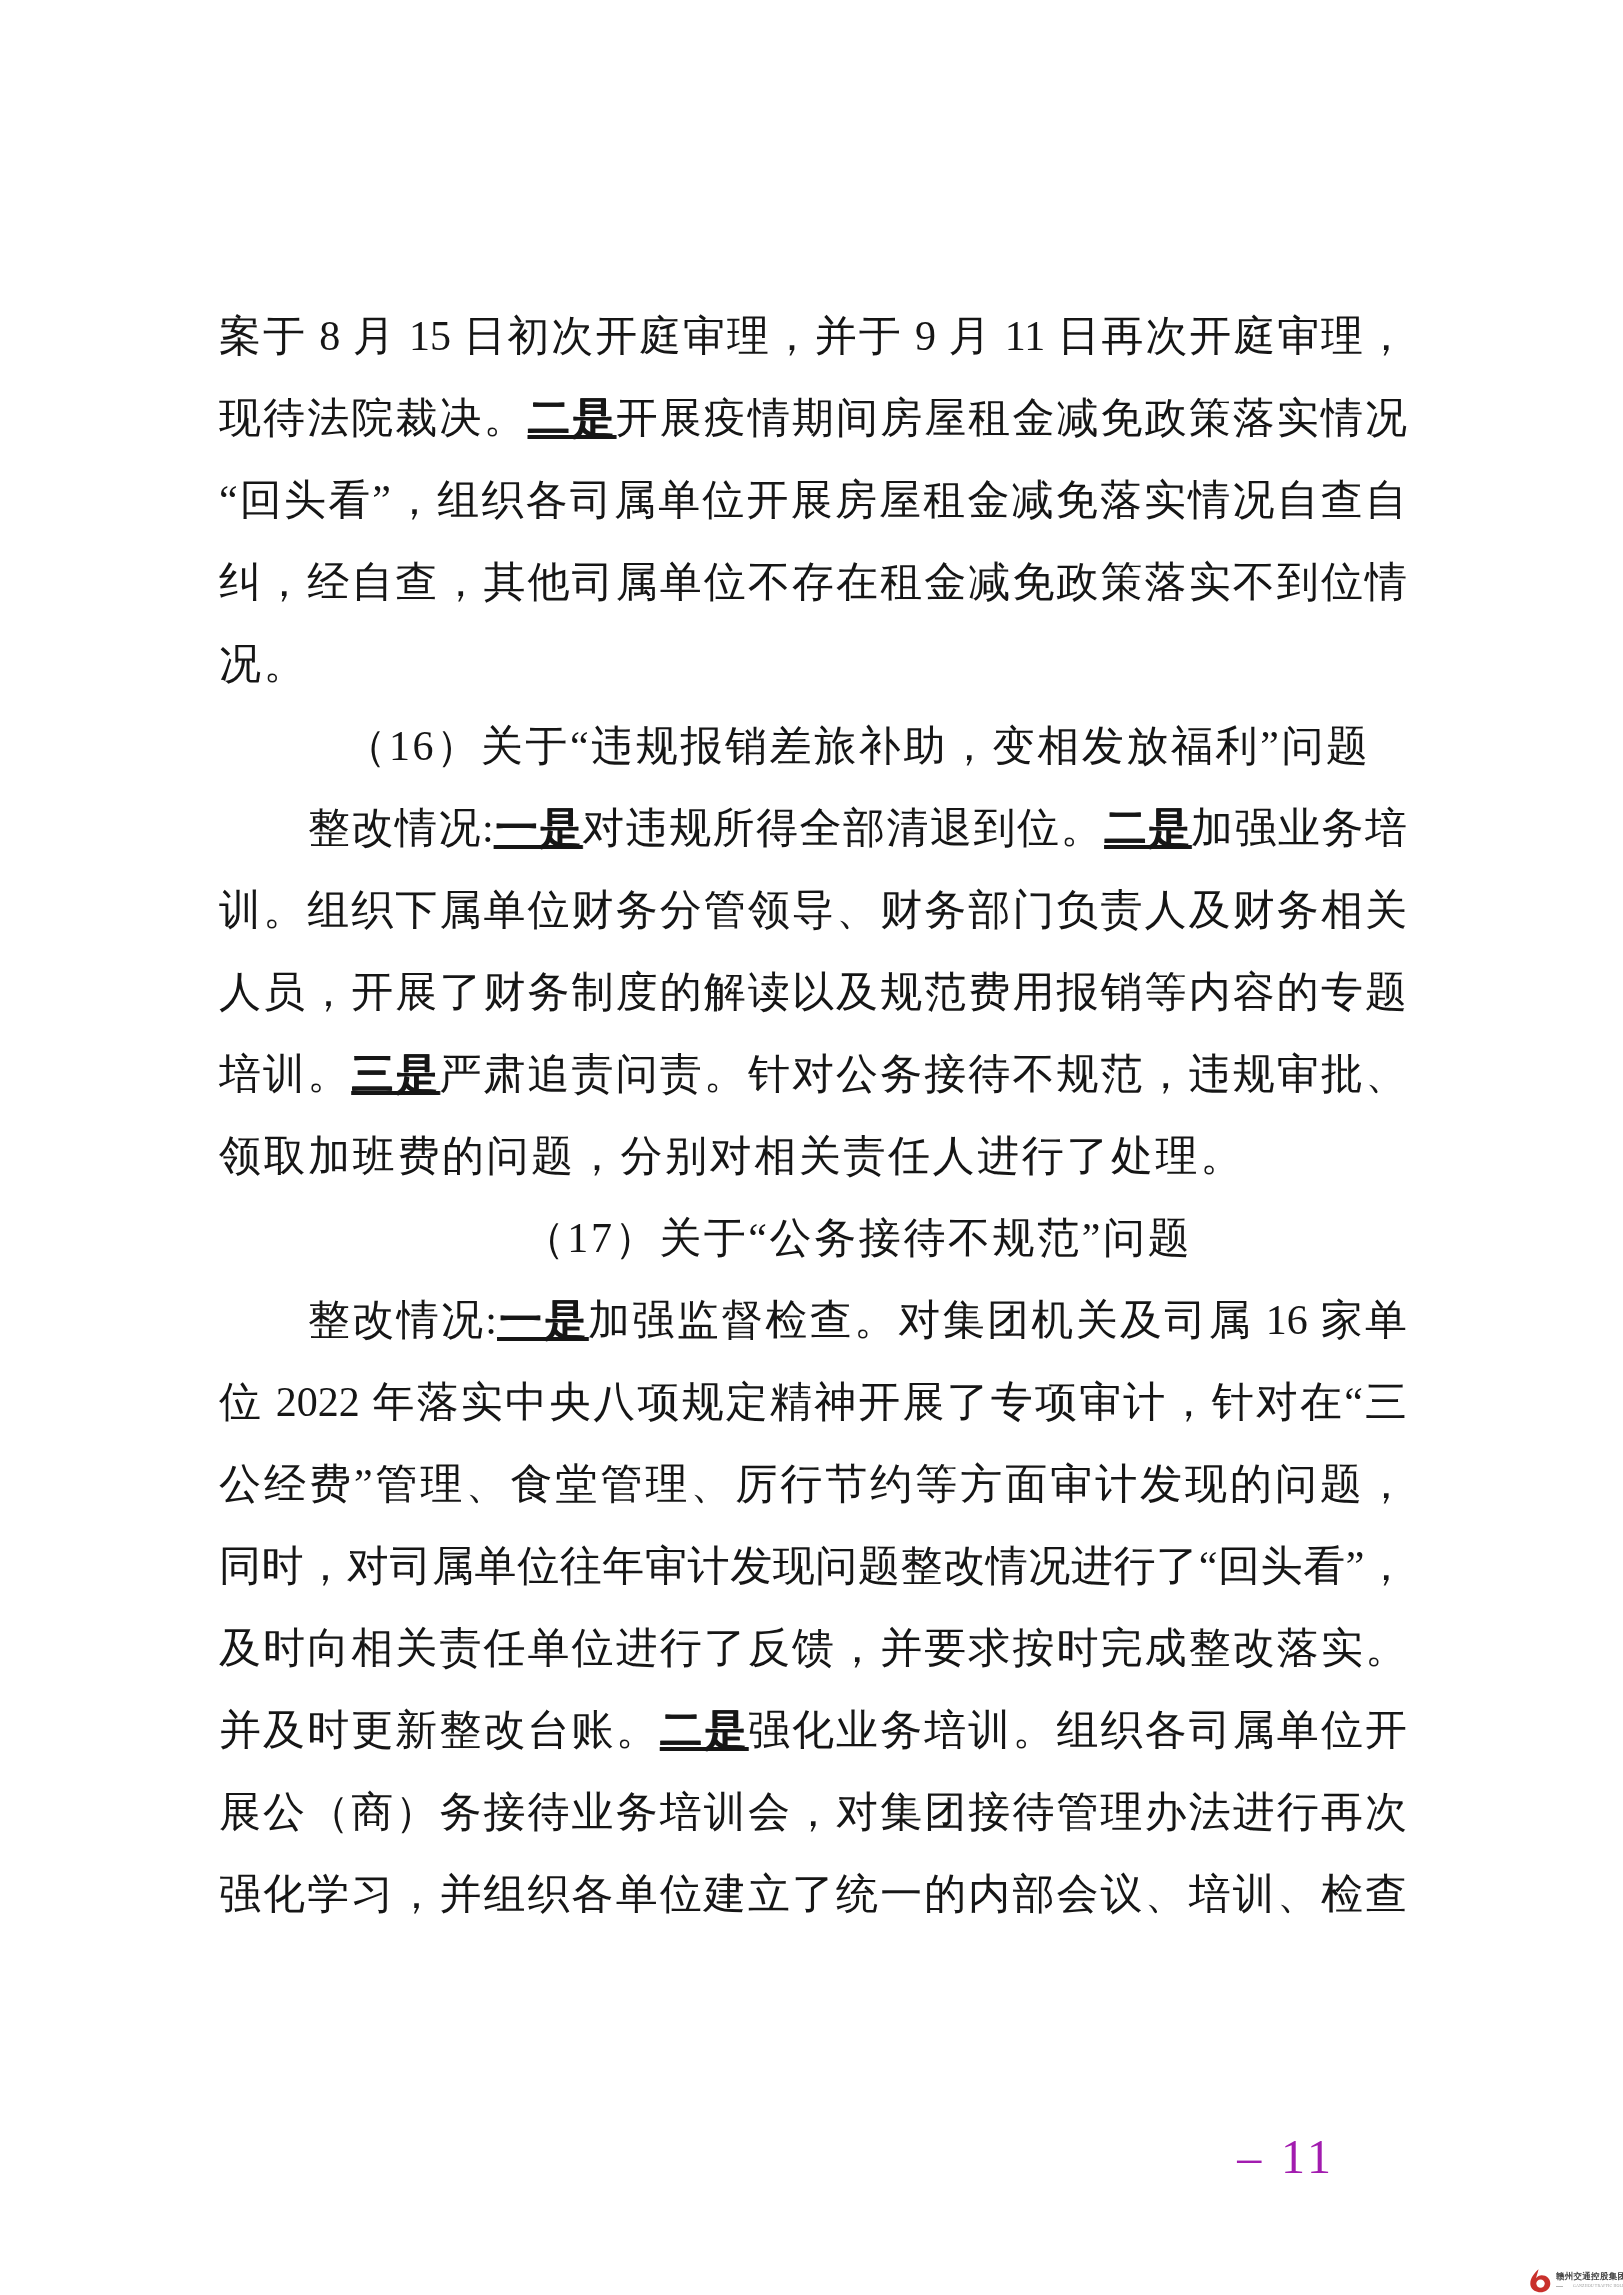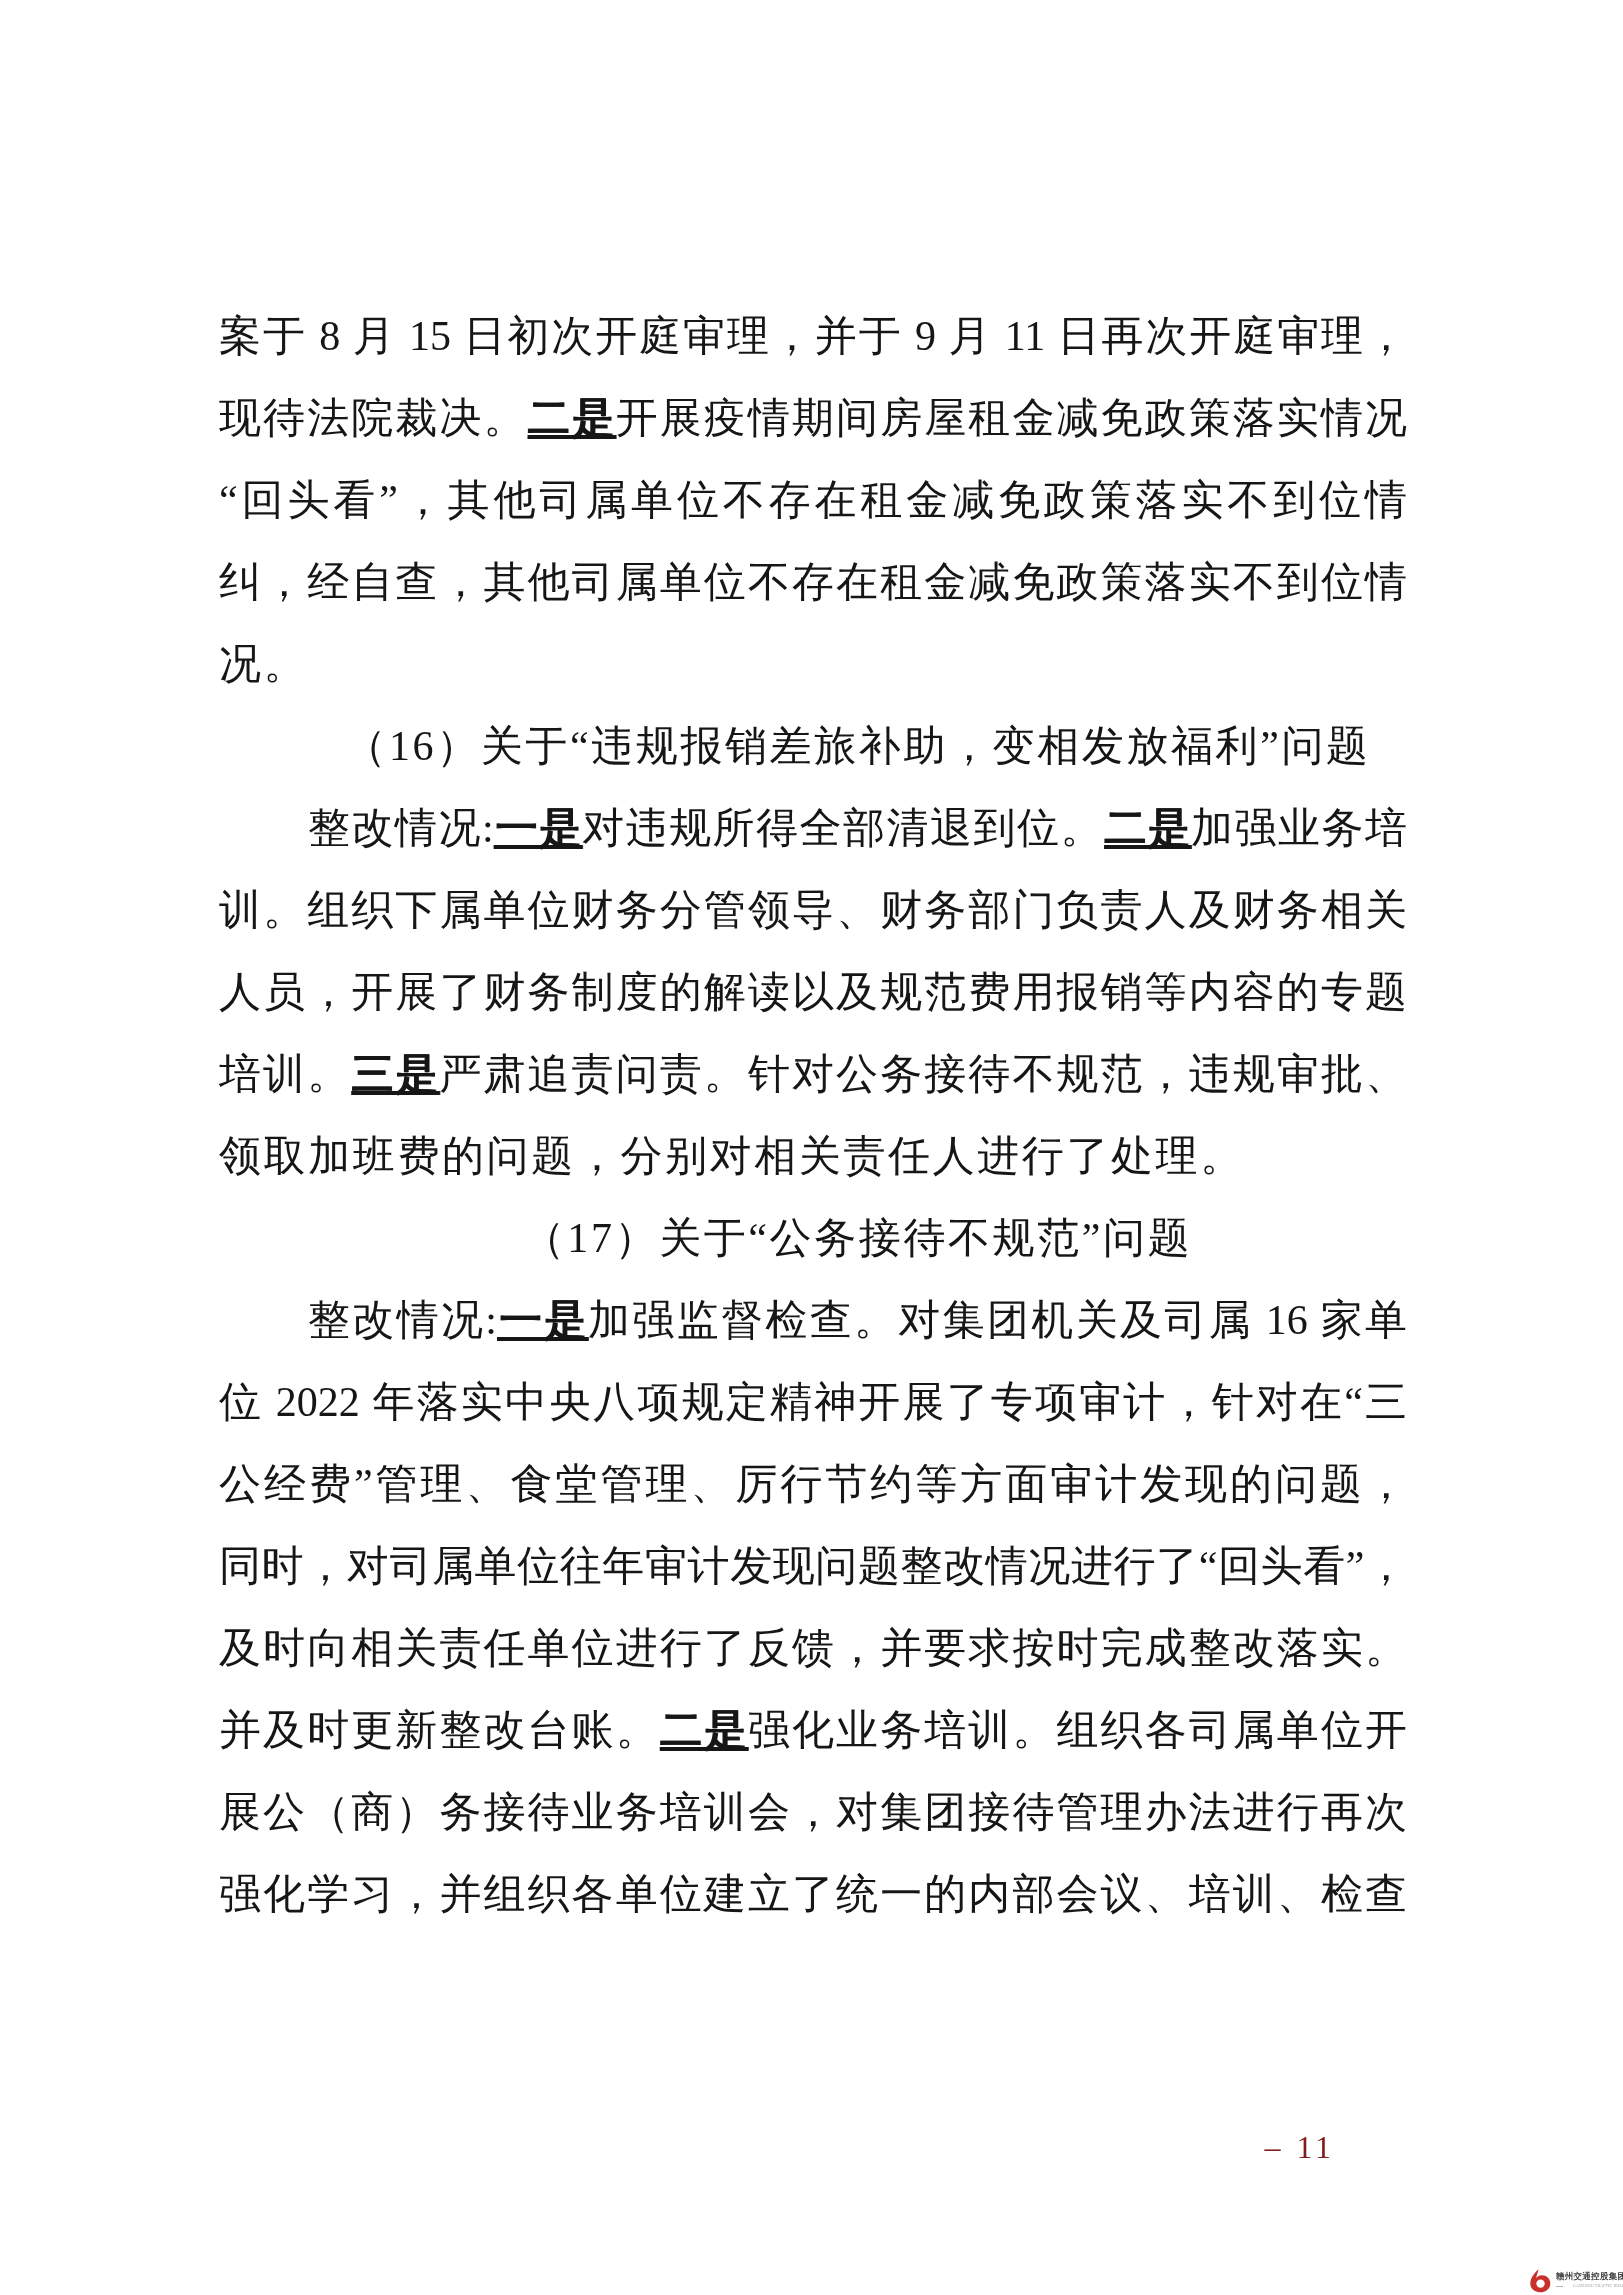--- a/index.html
+++ b/index.html
@@ -33,22 +33,22 @@
   }
   .line.ind { text-indent: 89px; text-align: center; }
   .bold {
     font-weight: bold;
     text-shadow: 0.8px 0 0 currentColor;
     text-decoration: underline;
   }
   .page-number {
     position: absolute;
     top: 2129px; right: 288px;
-    font-size: 32px;
-    color: #7f1d1d;
+    font-size: 48px;
+    color: #a21caf;
     letter-spacing: 3.9px;
   }
   .logo {
     position: absolute;
     left: 1529px; top: 2269px;
     display: flex;
     align-items: center;
   }
   .logo-icon { width: 23.6px; height: 23.6px; display: block; }
   .logo-text { margin-left: 3.3px; display: flex; flex-direction: column; }
@@ -81,21 +81,21 @@
   }
 </style>
 </head>
 <body>
 
 <div class="page">
 
   <div class="text-block">
       <div class="line j"><span>案于 8 月 15 日初次开庭审理，并于 9 月 11 日再次开庭审理，</span></div>
       <div class="line j"><span>现待法院裁决。</span><span class="bold">二是</span><span>开展疫情期间房屋租金减免政策落实情况</span></div>
-      <div class="line j"><span>“回头看”，其他司属单位不存在租金减免政策落实不到位情</span></div>
+      <div class="line j"><span>“回头看”，组织各司属单位开展房屋租金减免落实情况自查自</span></div>
       <div class="line j"><span>纠，经自查，其他司属单位不存在租金减免政策落实不到位情</span></div>
       <div class="line"><span>况。</span></div>
       <div class="line ind"><span>（16）关于“违规报销差旅补助，变相发放福利”问题</span></div>
       <div class="line j ind"><span>整改情况:</span><span class="bold">一是</span><span>对违规所得全部清退到位。</span><span class="bold">二是</span><span>加强业务培</span></div>
       <div class="line j"><span>训。组织下属单位财务分管领导、财务部门负责人及财务相关</span></div>
       <div class="line j"><span>人员，开展了财务制度的解读以及规范费用报销等内容的专题</span></div>
       <div class="line j"><span>培训。</span><span class="bold">三是</span><span>严肃追责问责。针对公务接待不规范，违规审批、</span></div>
       <div class="line"><span>领取加班费的问题，分别对相关责任人进行了处理。</span></div>
       <div class="line ind"><span>（17）关于“公务接待不规范”问题</span></div>
       <div class="line j ind"><span>整改情况:</span><span class="bold">一是</span><span>加强监督检查。对集团机关及司属 16 家单</span></div>

